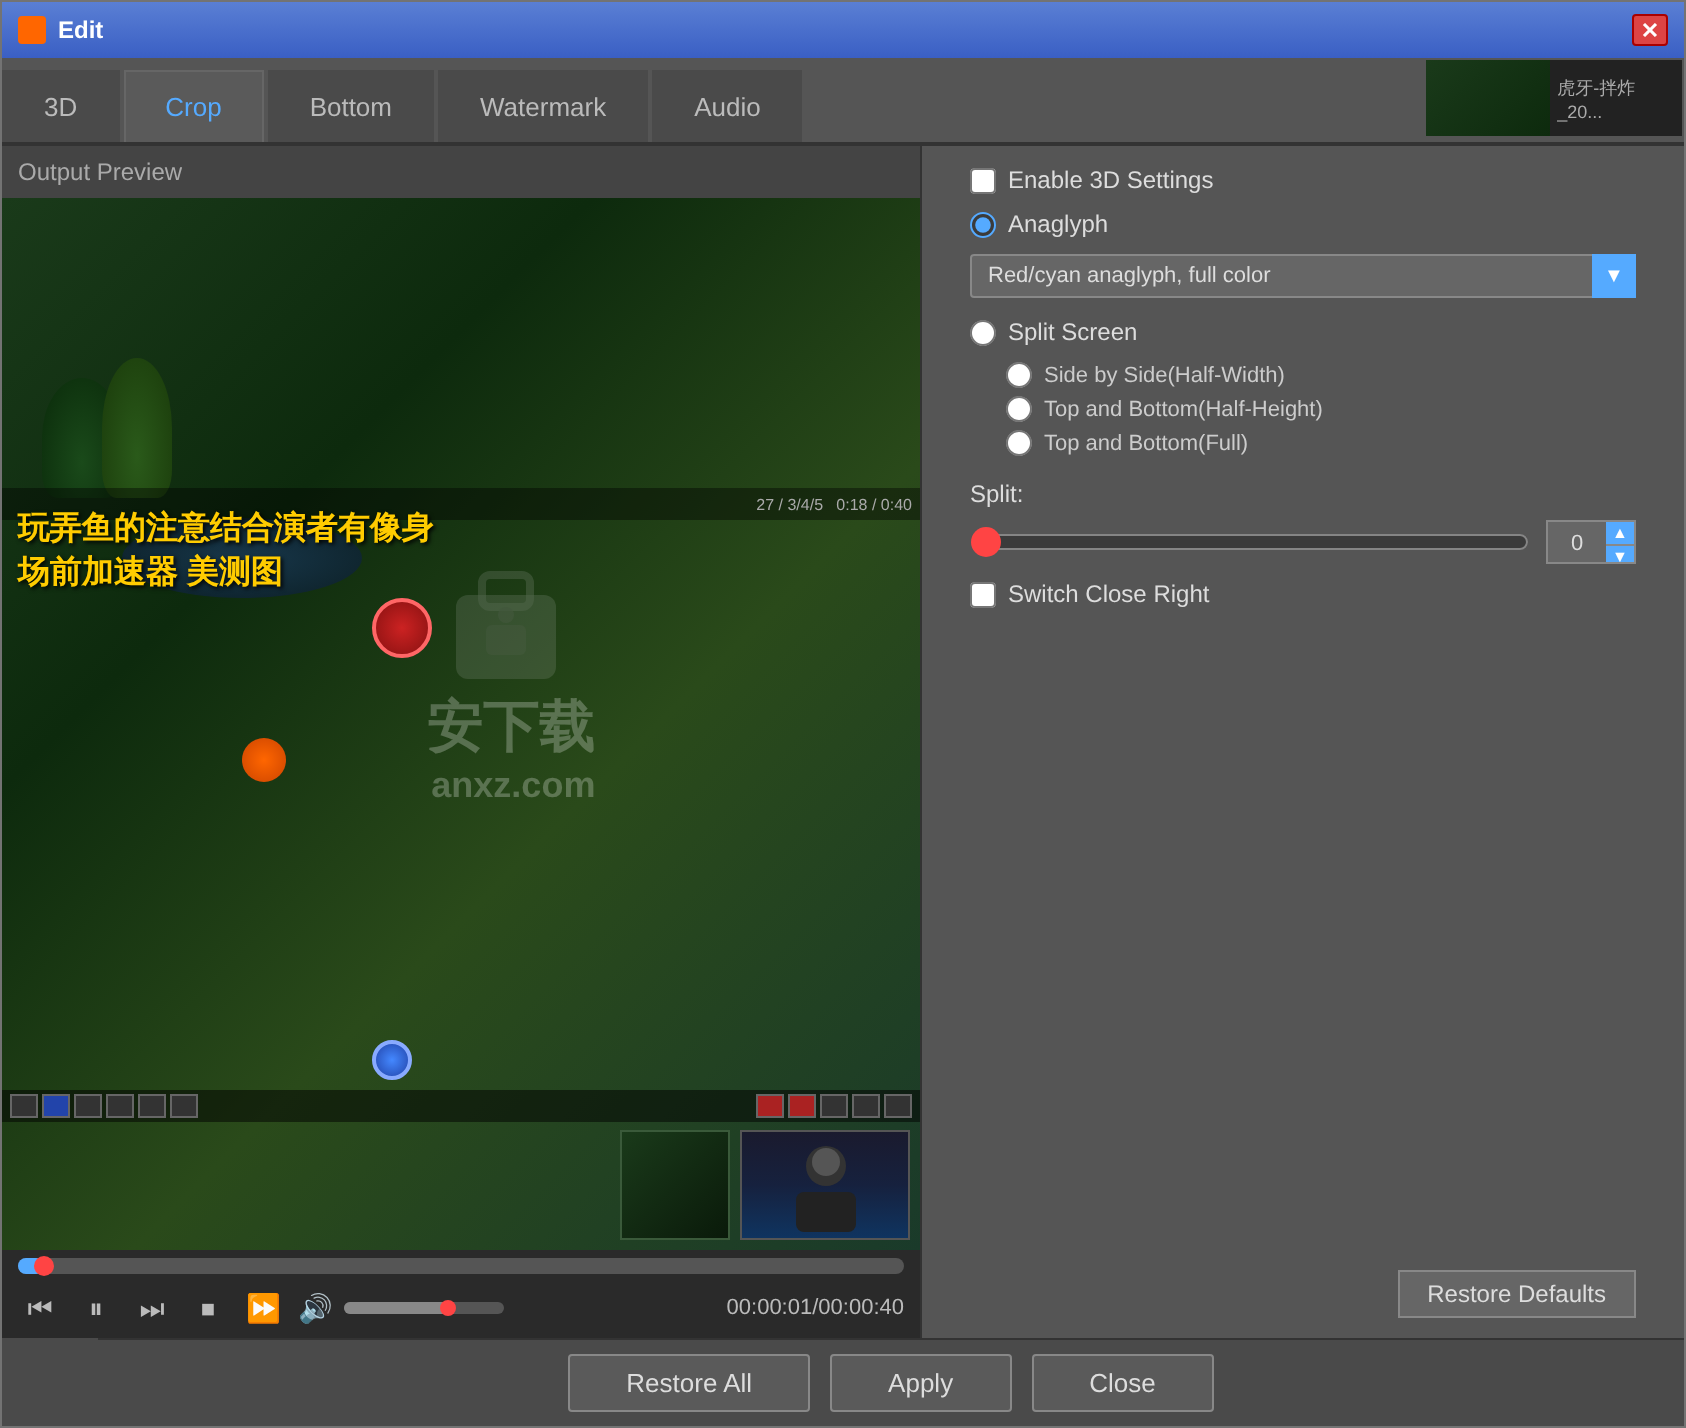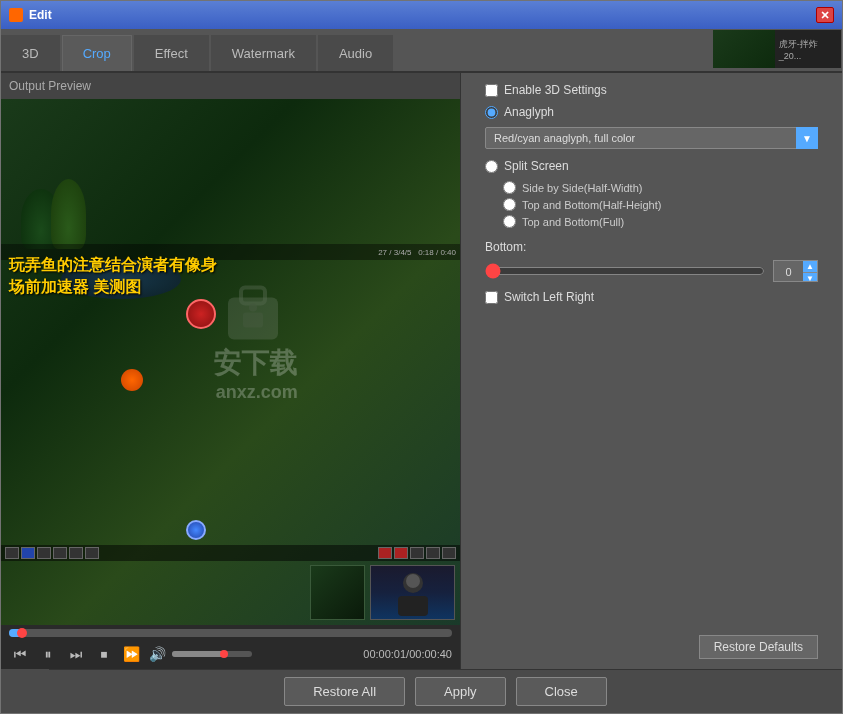--- a/index.html
+++ b/index.html
@@ -591,21 +591,21 @@
   </div>
 
   <div class="tab-bar">
     <div class="tab">
       <span>3D</span>
     </div>
     <div class="tab active">
       <span>Crop</span>
     </div>
     <div class="tab">
-      <span>Effect</span>
+      <span>Bottom</span>
     </div>
     <div class="tab">
       <span>Watermark</span>
     </div>
     <div class="tab">
       <span>Audio</span>
     </div>
   </div>
 
   <div class="main-content">
@@ -740,40 +740,40 @@
           <input type="radio" class="radio-input" id="tb_half" name="splitmode" style="">
           <label for="tb_half">Top and Bottom(Half-Height)</label>
         </div>
         <div class="sub-option-row">
           <input type="radio" class="radio-input" id="tb_full" name="splitmode" style="">
           <label for="tb_full">Top and Bottom(Full)</label>
         </div>
       </div>
 
       <div class="depth-section">
-        <div class="depth-label">Bottom:</div>
+        <div class="depth-label">Split:</div>
         <div class="depth-row">
           <div class="depth-slider-wrap">
             <input type="range" class="depth-slider" min="0" max="100" value="0" style="">
           </div>
           <div class="depth-value-box">
             <div style="display:flex; flex:1;">
               <div class="depth-value-top">0</div>
               <div class="depth-spinners">
                 <button class="depth-spin-btn">▲</button>
                 <button class="depth-spin-btn" style="border-top: 1px solid #888;">▼</button>
               </div>
             </div>
           </div>
         </div>
       </div>
 
       <div class="switch-row setting-row">
         <input type="checkbox" class="checkbox-input" id="switchlr" style="">
-        <label for="switchlr">Switch Left Right</label>
+        <label for="switchlr">Switch Close Right</label>
       </div>
 
       <div style="flex:1;"></div>
       <div style="display:flex; justify-content:flex-end; margin-top:20px;">
         <button class="restore-defaults-btn">Restore Defaults</button>
       </div>
     </div>
   </div>
 
   <div class="bottom-bar">

